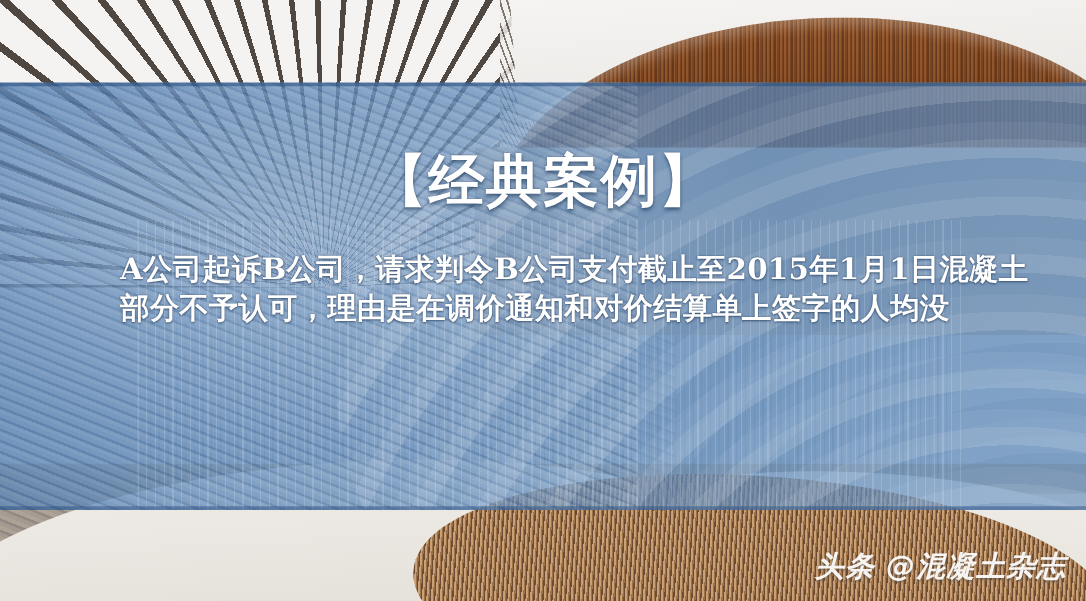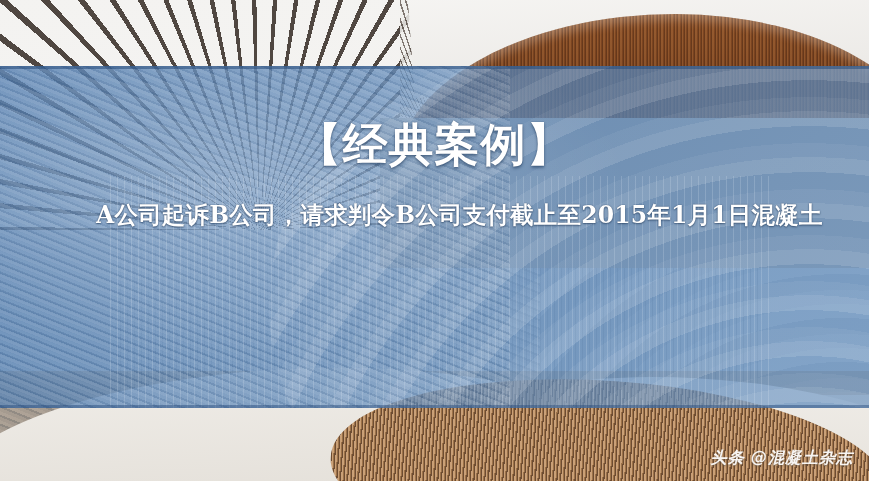--- a/index.html
+++ b/index.html
@@ -291,21 +291,21 @@
   .body-text .ln { display: block; white-space: nowrap; }
 
   
   .watermark {
     position: absolute;
     right: 16px; bottom: 12px;
     color: rgba(255,255,255,.93);
     font-family: "DejaVu Sans", "Liberation Sans", sans-serif;
     font-weight: 700;
     font-style: italic;
-    font-size: 16px;
+    font-size: 23px;
     letter-spacing: 1px;
     text-shadow: 0 1px 2px rgba(90,80,70,.55);
     white-space: nowrap;
     margin-top: 24px;
   }
 </style>
 </head>
 <body>
 
 <div id="slide">
@@ -340,18 +340,19 @@
     <div class="banner-glow"></div>
     <div class="banner-edge-top"></div>
     <div class="banner-edge-bottom"></div>
   </div>
 
   <div class="content">
     <div class="headline">【经典案例】</div>
 
     <div class="body-text">
       <span class="ln">A公司起诉B公司，请求判令B公司支付截止至2015年1月1日混凝土</span>
+      <span class="ln">部分不予认可，理由是在调价通知和对价结算单上签字的人均没</span>
     </div>
   </div>
 
   <div class="watermark">头条 @混凝土杂志</div>
 
 </div>
 
 </body></html>

